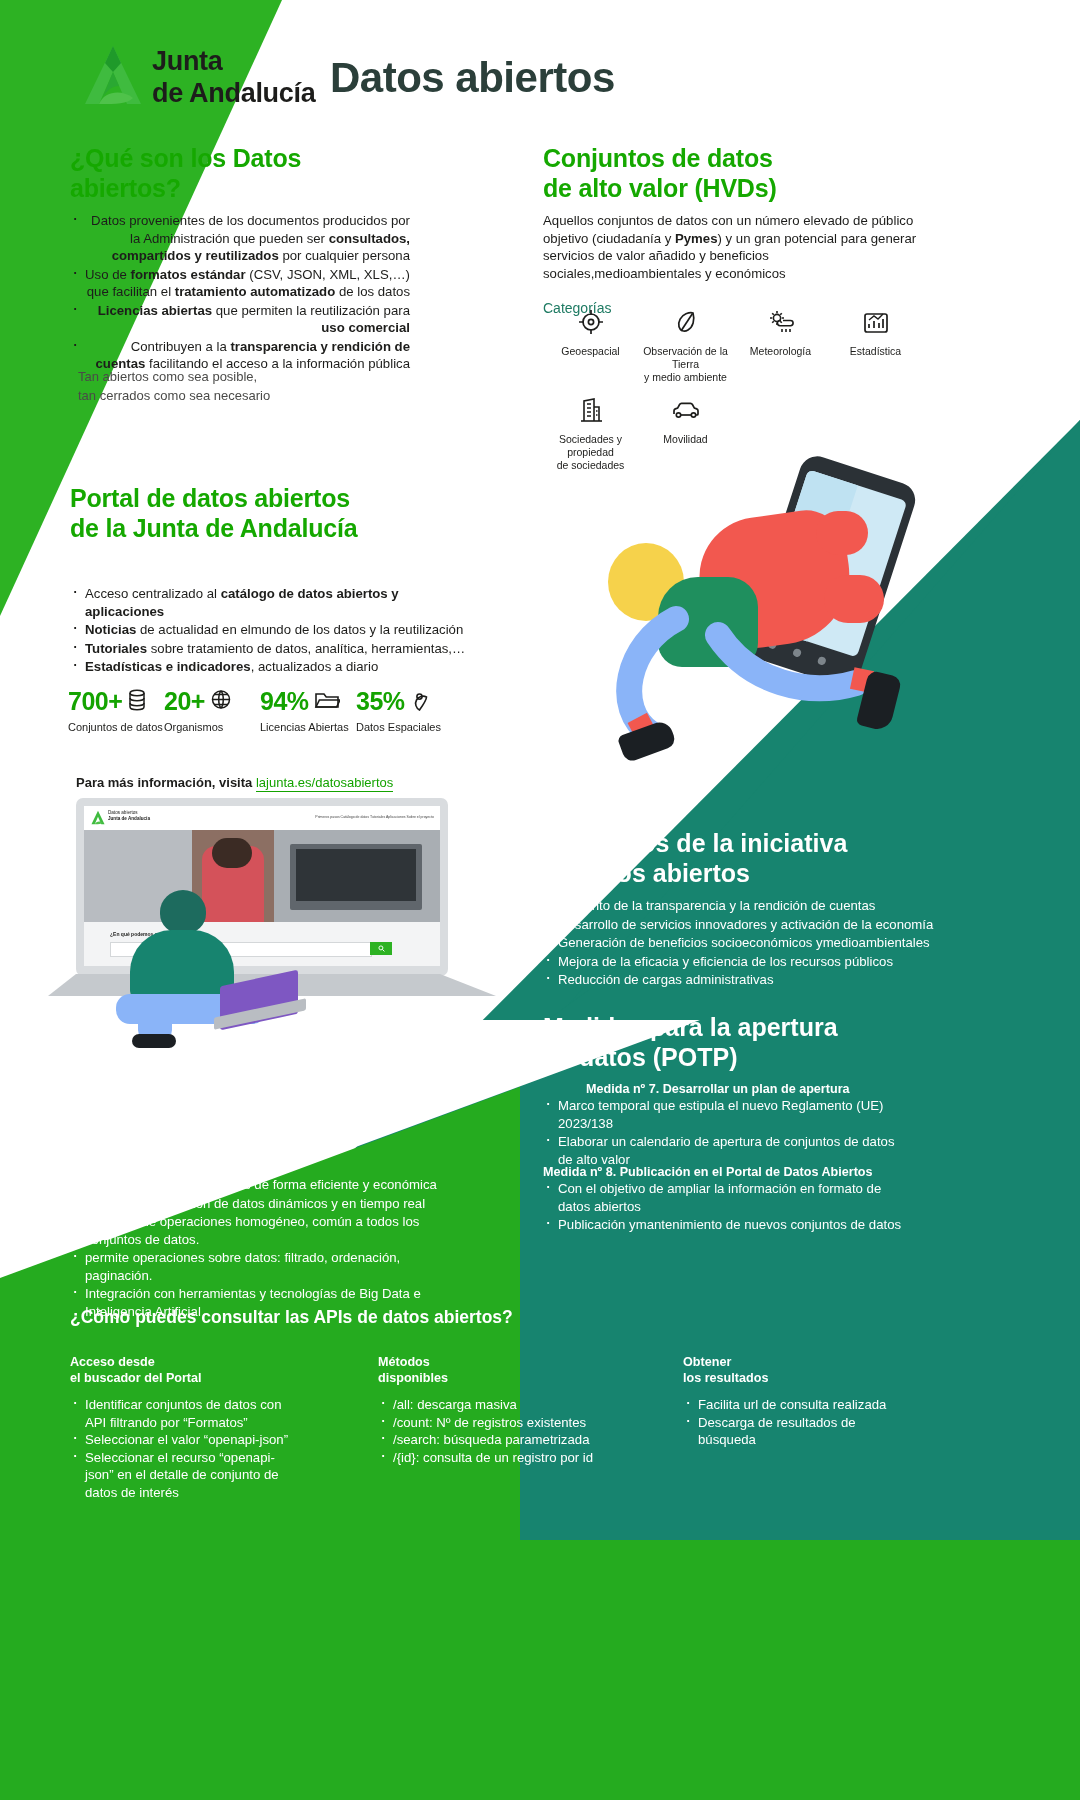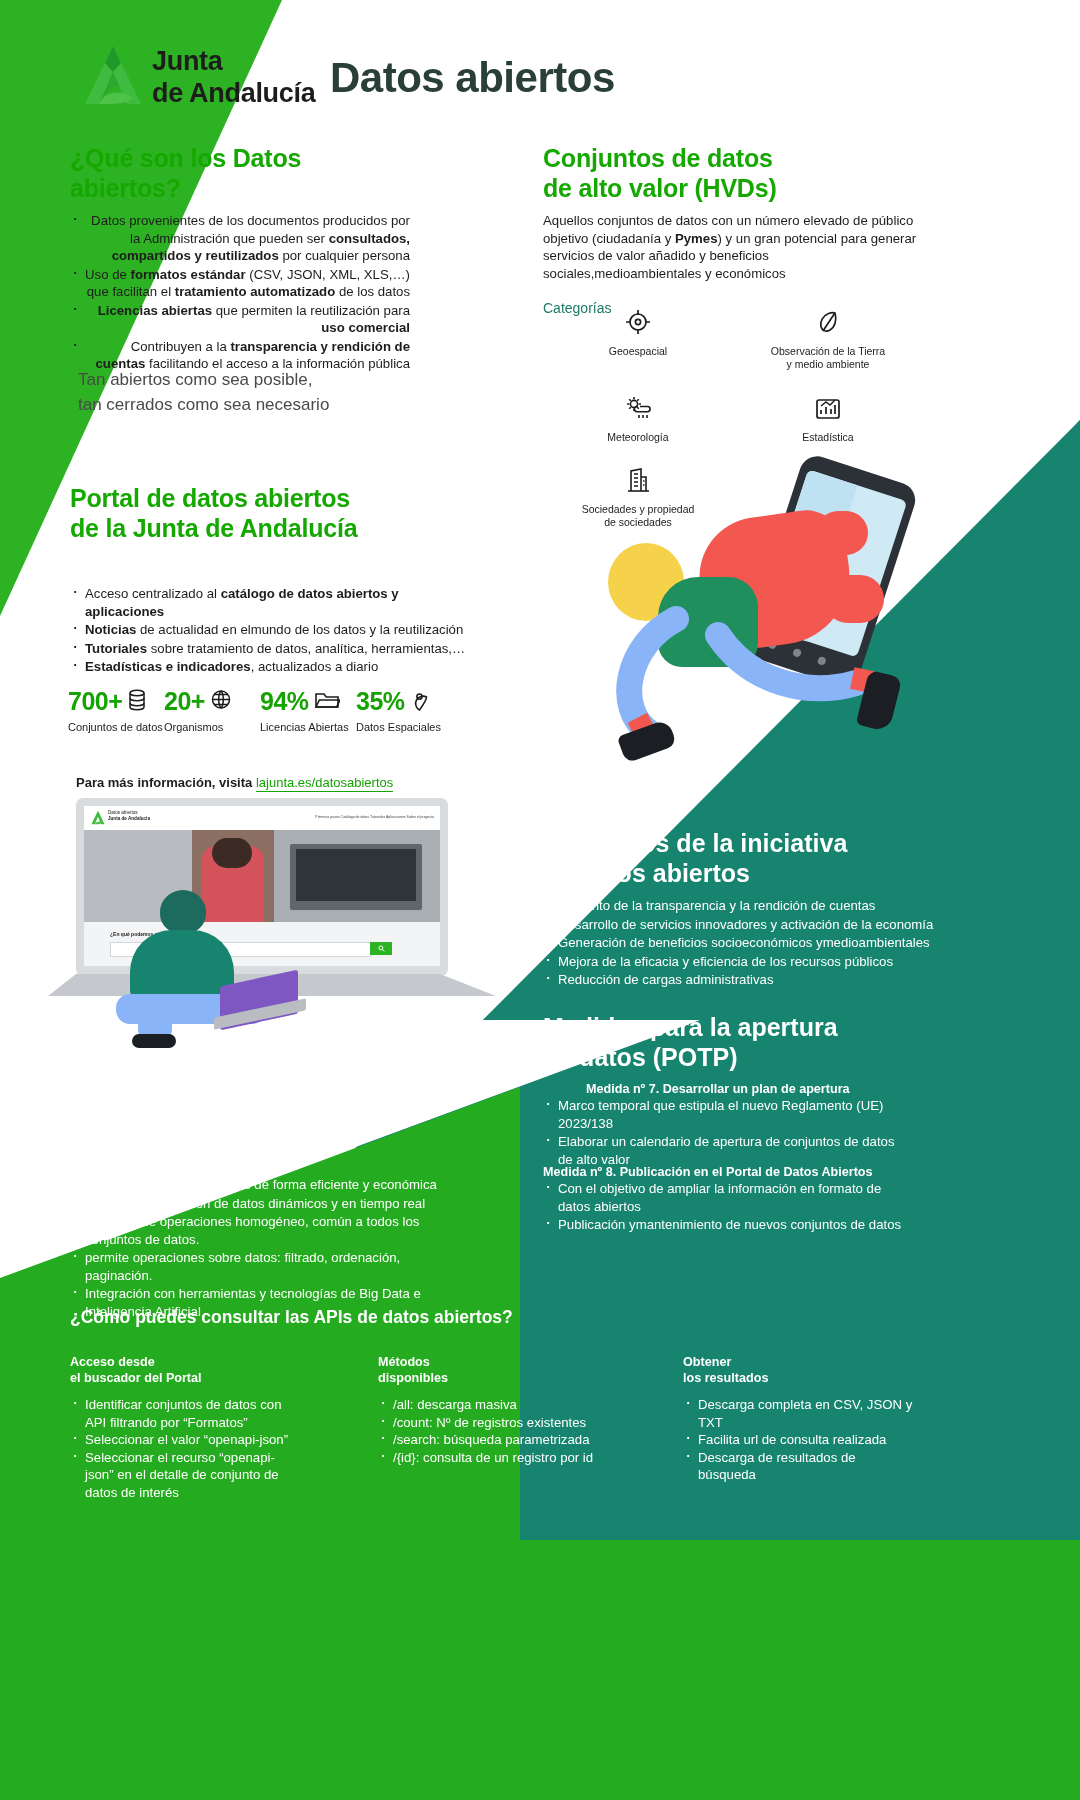--- a/index.html
+++ b/index.html
@@ -72,30 +72,30 @@
   .title{
     position:absolute;left:330px;top:54px;color:#2b3f3a;
     font-size:42px;font-weight:bold;letter-spacing:-.5px;
   }
 
   
   .s1-title{position:absolute;left:70px;top:143px;width:300px;}
   .s1-list{position:absolute;left:70px;top:212px;width:340px;text-align:right;}
   .s1-quote{
     position:absolute;left:78px;top:368px;width:360px;
-    color:#4a4a48;font-size:17px;line-height:1.45;
+    color:#4a4a48;font-size:13px;line-height:1.45;
   }
 
   
   .s2-title{position:absolute;left:543px;top:143px;width:340px;}
   .s2-text{position:absolute;left:543px;top:212px;width:380px;}
   .s2-cat{position:absolute;left:543px;top:283px;color:#1d7a62;font-size:14px;margin-top:17px;}
   .catgrid{
     position:absolute;left:543px;top:305px;width:380px;
-    display:grid;grid-template-columns:repeat(2,1fr);row-gap:20px;
+    display:grid;grid-template-columns:repeat(4,1fr);row-gap:10px;
   }
   .cat{display:flex;flex-direction:column;align-items:center;}
   .cat .ic{height:34px;display:flex;align-items:center;justify-content:center;}
   .cat .lb{
     margin-top:6px;text-align:center;color:#1d1d1b;font-size:10.5px;line-height:1.22;
   }
 
   
   .s3-title{position:absolute;left:70px;top:483px;width:340px;}
   .s3-list{position:absolute;left:70px;top:585px;width:400px;}
@@ -476,20 +476,19 @@
       <ul class="b body-white">
           <li>/all: descarga masiva</li>
           <li>/count: Nº de registros existentes</li>
           <li>/search: búsqueda parametrizada</li>
           <li>/{id}: consulta de un registro por id</li>
         </ul>
     </div>
     <div class="col c3">
       <h4><span>Obtener</span><br><span>los resultados</span></h4>
       <ul class="b body-white">
-          <li>Descarga completa en CSV, JSON y TXT</li>
           <li>Facilita url de consulta realizada</li>
           <li>Descarga de resultados de búsqueda</li>
         </ul>
     </div>
   </div>
 
 </div>
 
 </body></html>

